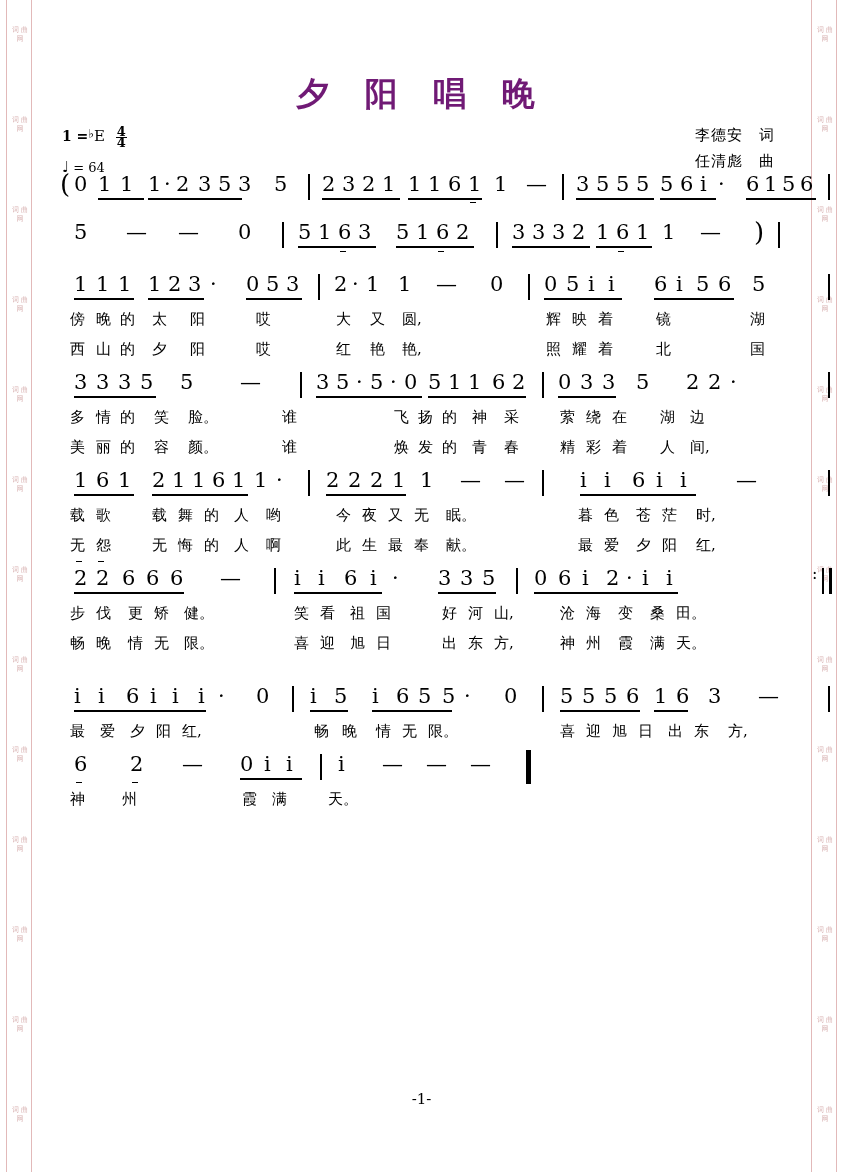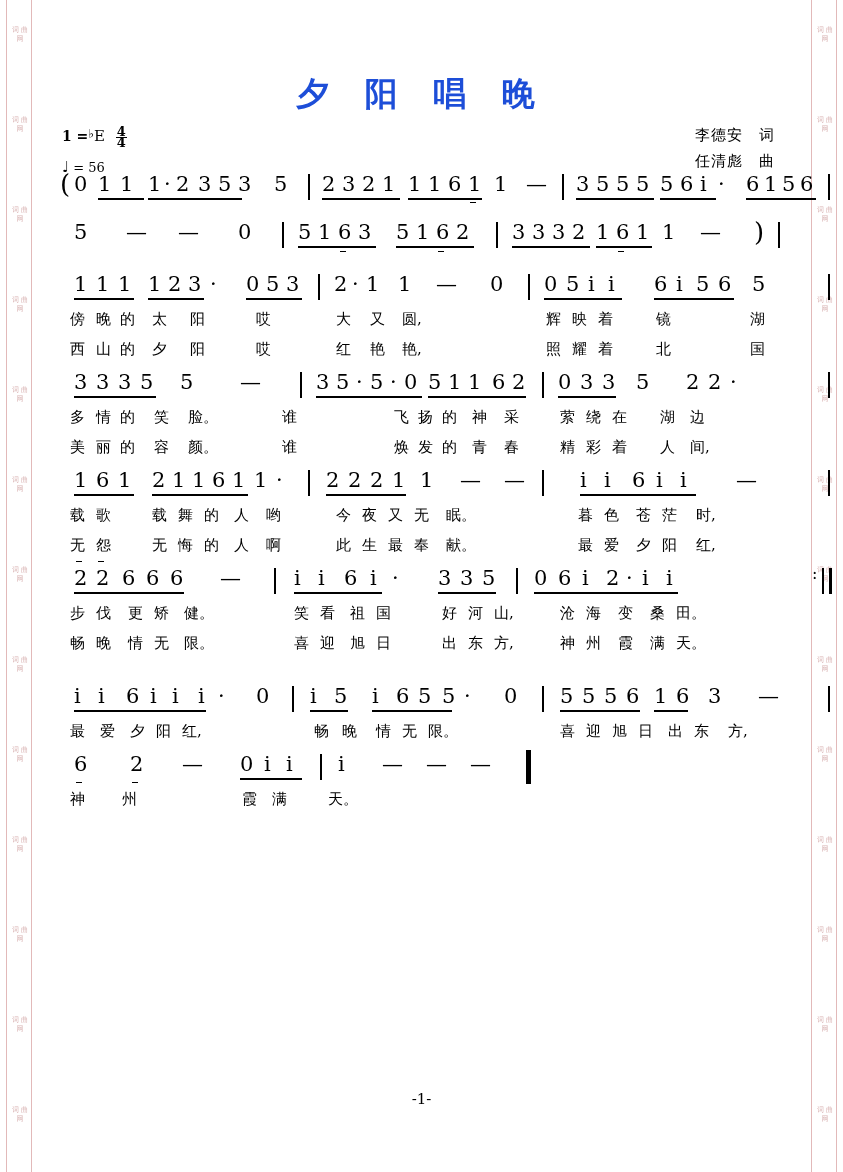--- a/index.html
+++ b/index.html
@@ -49,21 +49,21 @@
   .title {
     position: absolute;
     top: 72px;
     left: 0;
     width: 843px;
     text-align: center;
     font-family: "DejaVu Serif", serif;
     font-size: 33px;
     font-weight: bold;
     letter-spacing: 12px;
-    color: #1d4ed8;
+    color: #701a75;
   }
   .credit {
     position: absolute;
     right: 68px;
     font-family: "DejaVu Serif", serif;
     font-size: 15px;
     color: #000;
     letter-spacing: 1px;
   }
   .credit .role { margin-left: 16px; }
@@ -206,21 +206,21 @@
   <div class="keysig">
     <span class="num1">1 =</span><span class="flat">♭</span><span>E</span>
     <span class="meter">
       <span class="top">4</span>
       <span class="bot">4</span>
     </span>
   </div>
 
   <div class="tempo">
     <span class="note">♩</span>
-    <span>= 56</span>
+    <span>= 64</span>
   </div>
 
   <div class="system" style="top:172px;">
 
     <div class="row" style="height:48px;">
       <div class="notes">
         <span class="n" style="left:0px; font-size:26px; top:-3px;">(</span>
         <span class="n" style="left:14px;">0</span>
         <span class="n" style="left:38px;">1</span>
         <span class="n" style="left:60px;">1</span>

